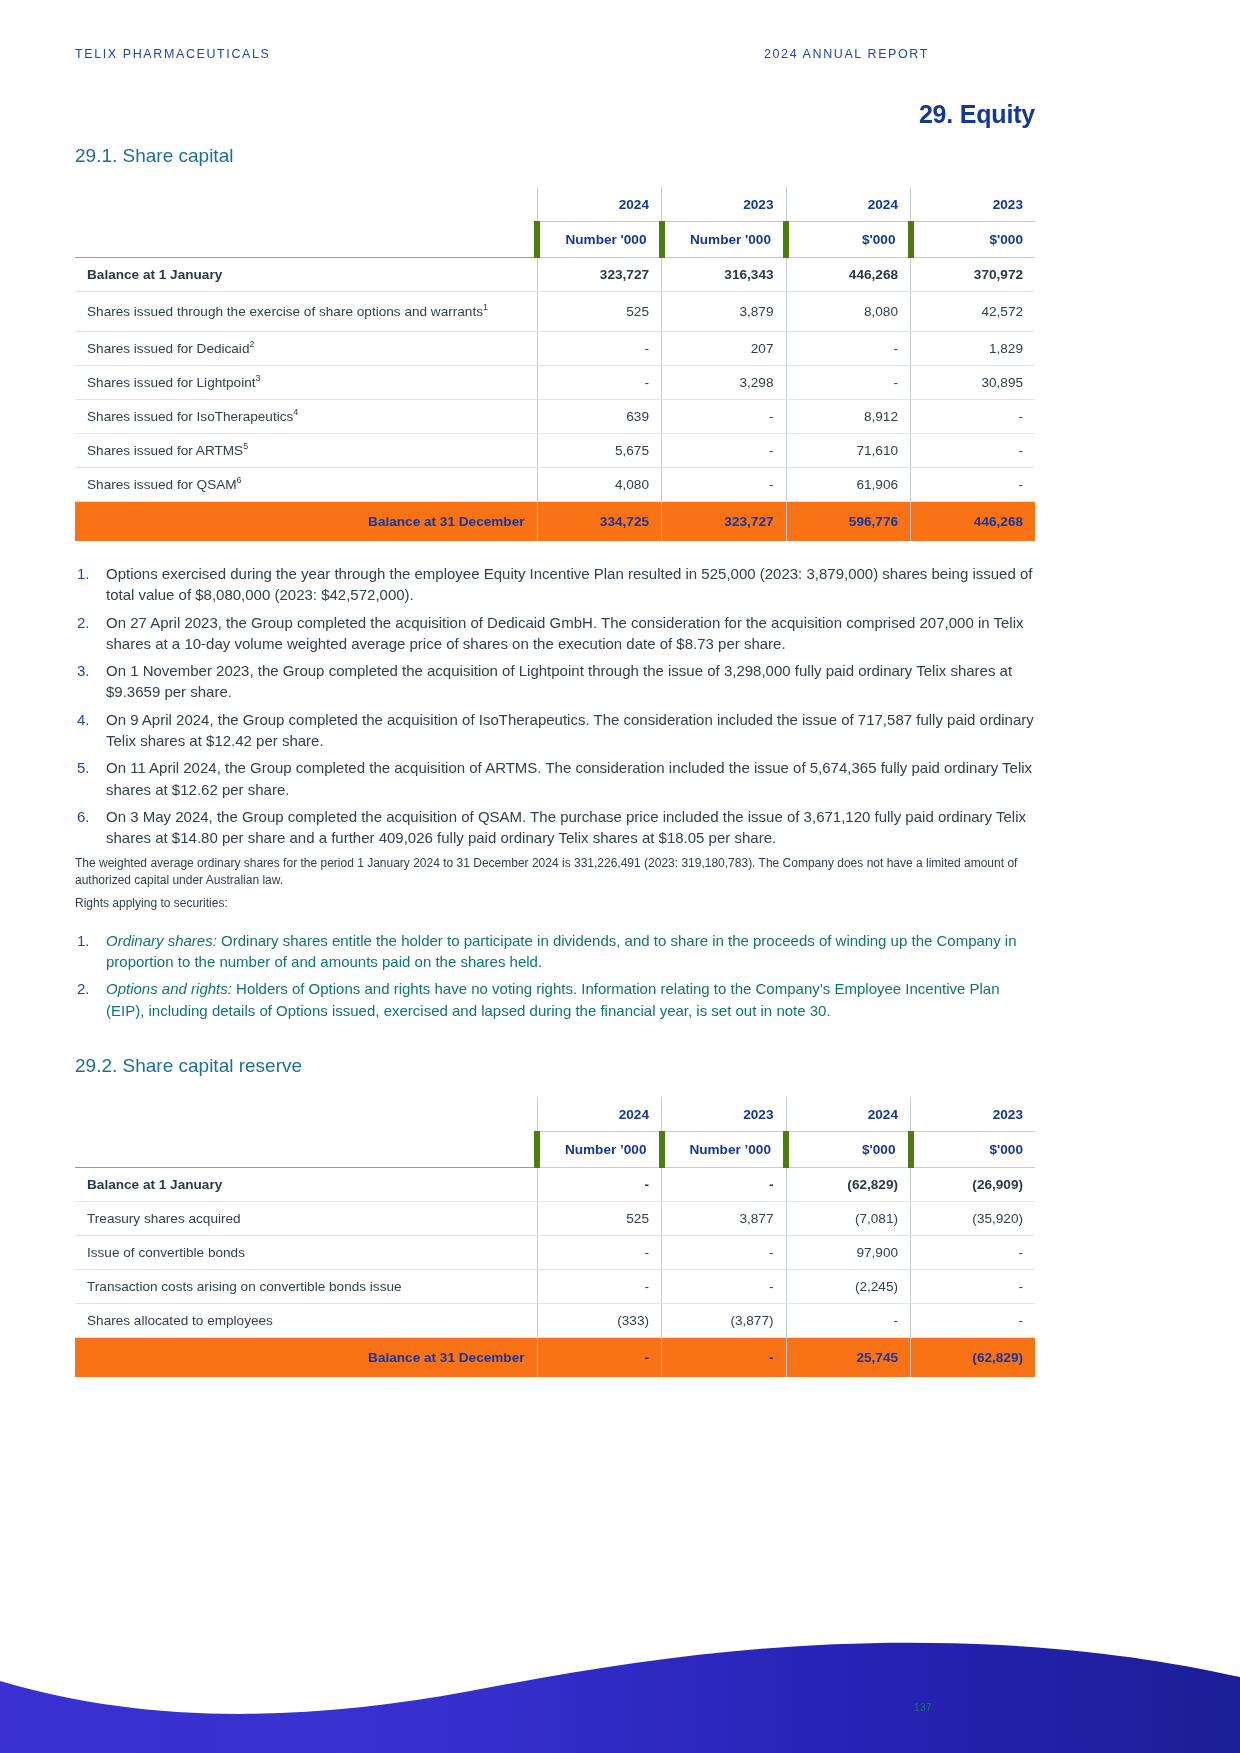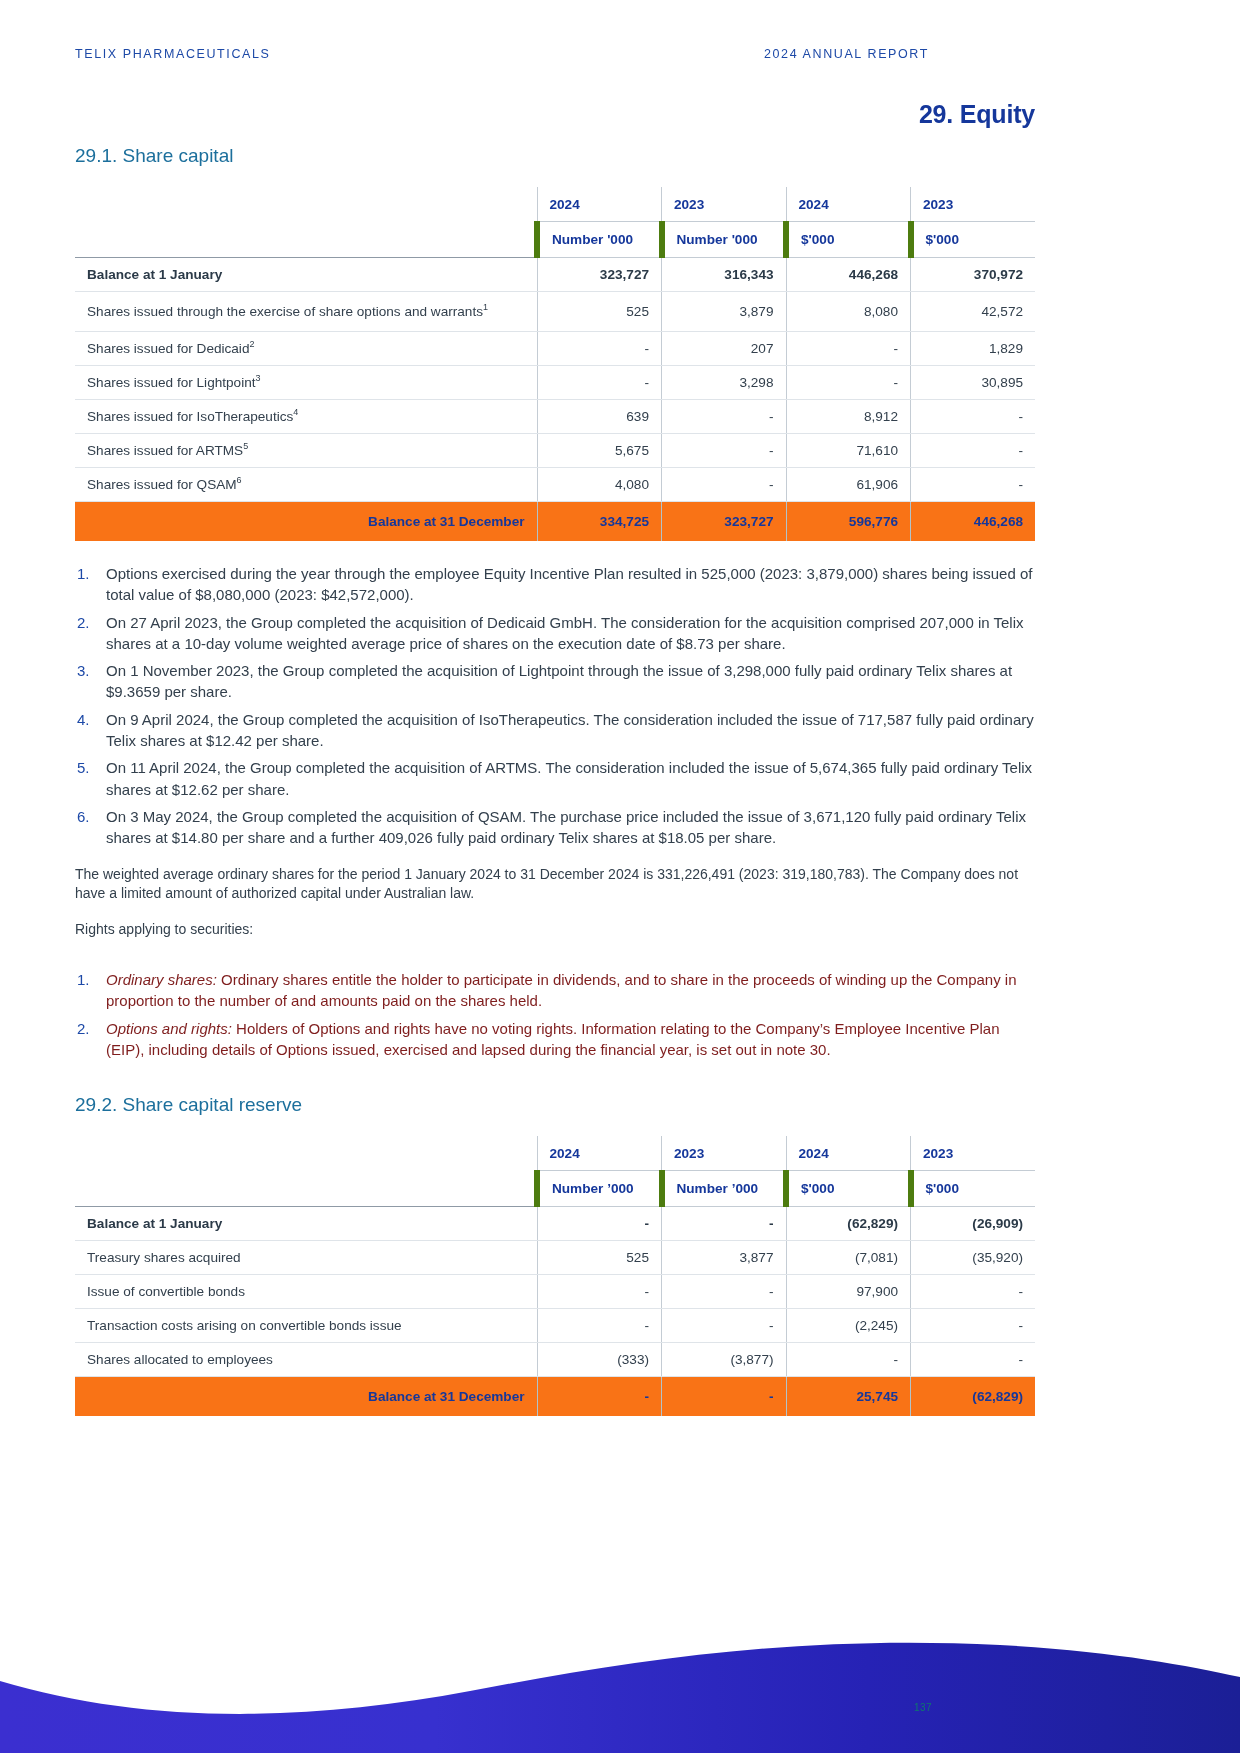--- a/index.html
+++ b/index.html
@@ -83,21 +83,21 @@
 
   table.fin th, table.fin td {
     padding: 9px 12px;
     vertical-align: middle;
   }
 
   
   table.fin thead th {
     color: #15379b;
     font-weight: bold;
-    text-align: left;
+    text-align: right;
     font-size: 13.6px;
     border-bottom: 1px solid #c4ccd4;
   }
   table.fin thead th.blank {
     border-bottom: none;
   }
   table.fin thead tr.r1 th.num {
     border-left: 1px solid #c4ccd4;
   }
   table.fin thead tr.r2 th.num {
@@ -165,33 +165,33 @@
   ol.notes > li::before {
     content: counter(note) ".";
     position: absolute;
     left: 2px;
     top: 0;
     color: #1d49a7;
     font-weight: 400;
   }
 
   p.body-par {
-    font-size: 14px;
+    font-size: 12px;
     line-height: 1.42;
     color: #33404d;
-    margin-top: 16px;
+    margin-top: 6px;
   }
 
   ol.rights {
-    margin-top: 29px;
+    margin-top: 18px;
     list-style: none;
     counter-reset: rt;
     font-size: 15px;
     line-height: 1.42;
-    color: #7f1d1d;
+    color: #0f766e;
   }
   ol.rights > li {
     counter-increment: rt;
     position: relative;
     padding-left: 31px;
     margin-bottom: 6px;
   }
   ol.rights > li::before {
     content: counter(rt) ".";
     position: absolute;

